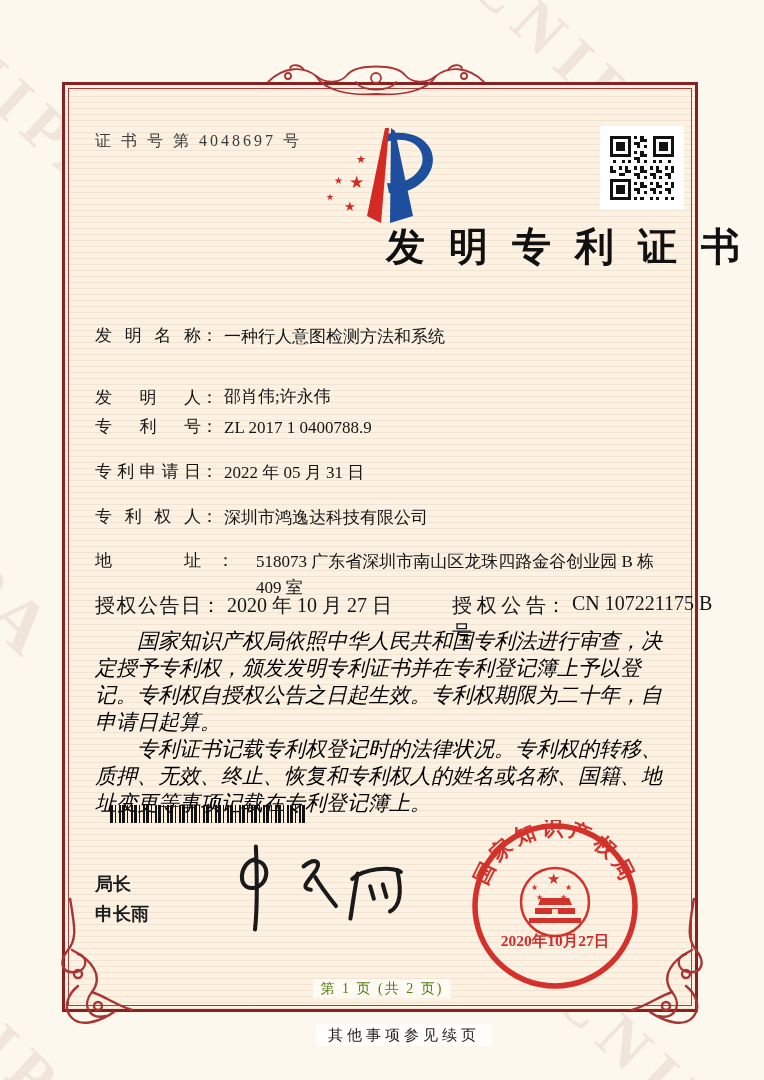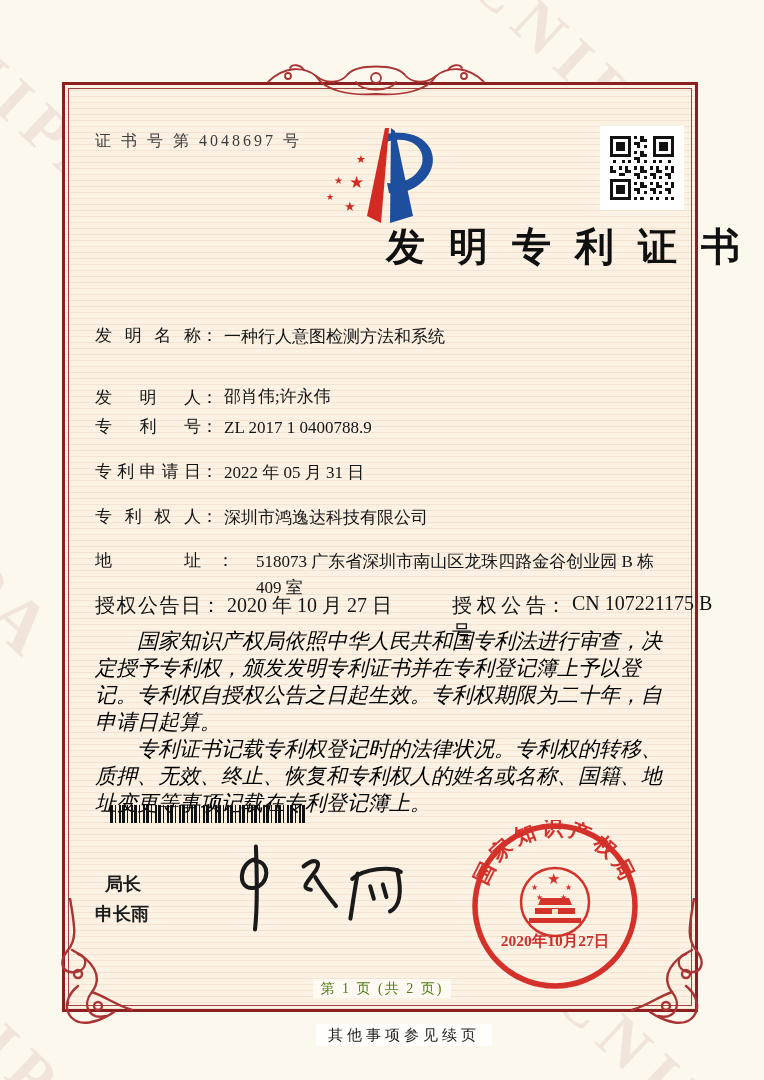--- a/index.html
+++ b/index.html
@@ -346,21 +346,21 @@
       <rect x="165" y="0" width="2" height="18" fill="#111"></rect>
       <rect x="168" y="0" width="3" height="18" fill="#111"></rect>
       <rect x="173" y="0" width="1" height="18" fill="#111"></rect>
       <rect x="177" y="0" width="2" height="18" fill="#111"></rect>
       <rect x="180" y="0" width="3" height="18" fill="#111"></rect>
       <rect x="185" y="0" width="1" height="18" fill="#111"></rect>
       <rect x="189" y="0" width="2" height="18" fill="#111"></rect>
       <rect x="192" y="0" width="3" height="18" fill="#111"></rect>
     </svg>
 
-  <div class="signer" style="top:872px;margin-left:10px;">局长</div>
+  <div class="signer" style="top:872px;">局长</div>
   <div class="signer" style="top:902px;">申长雨</div>
 
   <svg class="signature" viewBox="0 0 200 100">
     <g fill="none" stroke="#1a1a1a" stroke-width="4.5" stroke-linecap="round" stroke-linejoin="round">
       <path d="M30,18 C12,22 10,52 28,50 C46,48 48,20 30,20"></path>
       <path d="M31,4 C32,30 33,70 30,96"></path>
       <path d="M84,26 C96,16 104,20 98,30 C88,44 80,50 92,52"></path>
       <path d="M97,38 C104,50 112,60 120,70"></path>
       <path d="M138,40 C152,28 180,26 192,32"></path>
       <path d="M144,34 C140,56 138,72 136,84"></path>

